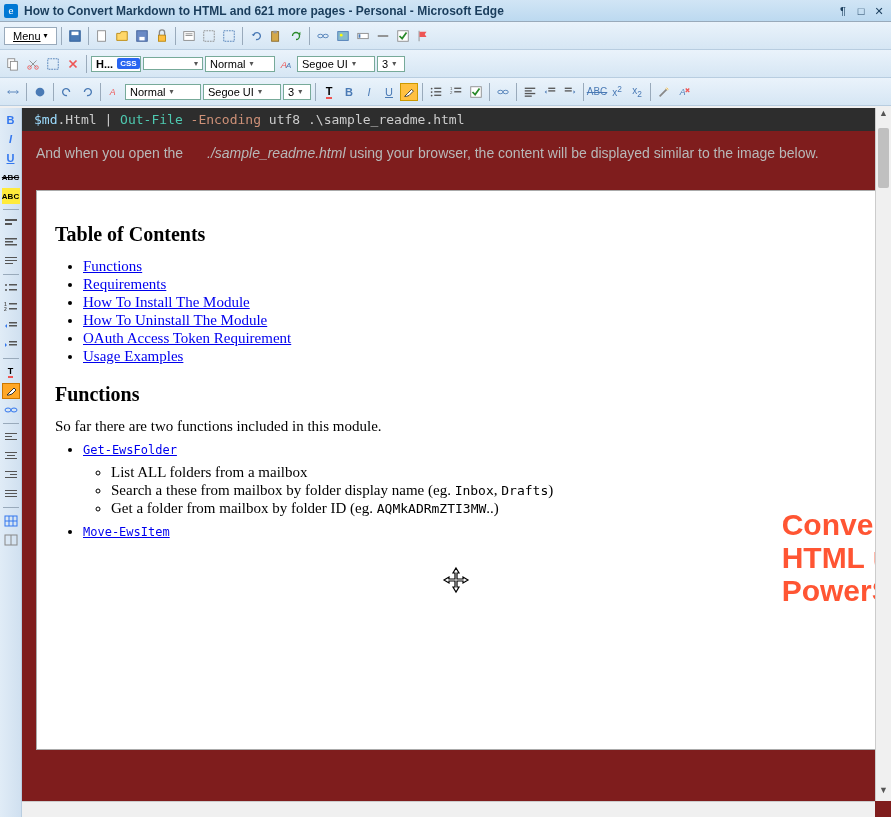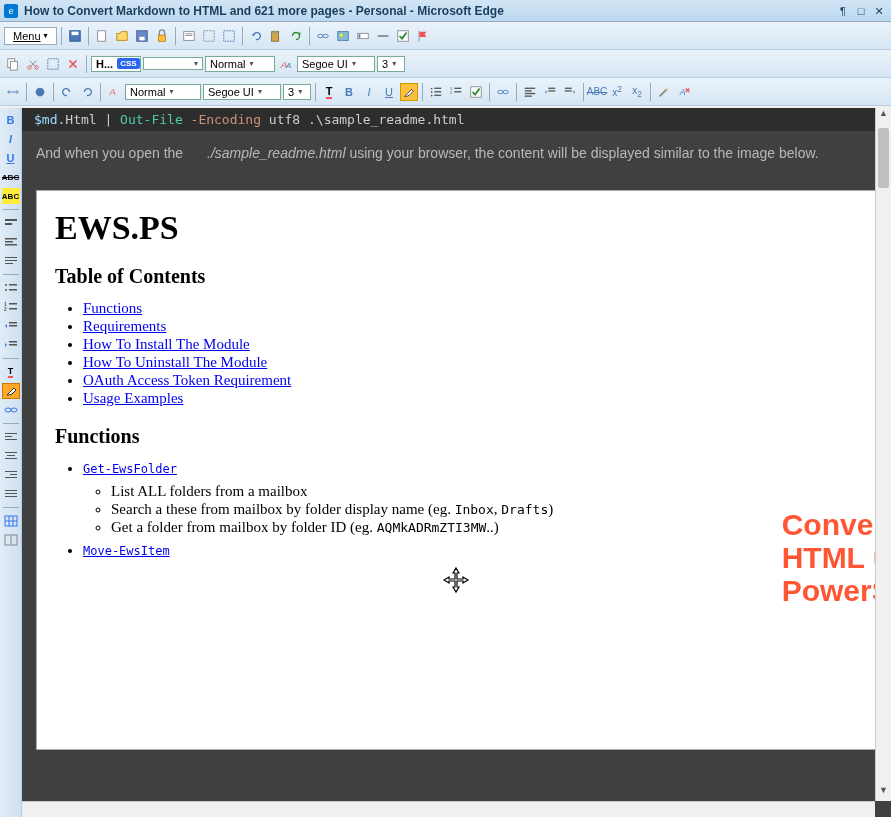--- a/index.html
+++ b/index.html
@@ -15,21 +15,21 @@
 .tb-sep { width: 1px; height: 18px; background: #9ab; margin: 0 2px; }
 .dropdown { background: #fff; border: 1px solid #7a9; padding: 1px 4px; font-size: 11px; display: inline-flex; align-items: center; gap: 4px; cursor: pointer; }
 .dropdown .dd-arrow { font-size: 8px; color: #555; }
 .icon-svg { width: 14px; height: 14px; }
 .content-area { display: flex; position: absolute; top: 108px; left: 0; right: 0; bottom: 0; }
 .left-sidebar { width: 22px; background: linear-gradient(to right, #e0ecf7, #d0e0f0); border-right: 1px solid #b8cde0; display: flex; flex-direction: column; align-items: center; padding-top: 4px; gap: 3px; }
 .side-btn { width: 18px; height: 16px; display: flex; align-items: center; justify-content: center; cursor: pointer; font-size: 11px; font-weight: bold; }
 .side-btn.hl { background: #ffeb3b; }
 .side-btn.orange { background: #ffa726; border: 1px solid #c70; }
 .side-sep { width: 16px; height: 1px; background: #9ab; margin: 2px 0; }
-.main-canvas { flex: 1; background: #404040; position: relative; overflow: hidden; }
+.main-canvas { flex: 1; background: #7f1d1d; position: relative; overflow: hidden; }
 .scrollbar-v { position: absolute; right: 0; top: 0; width: 16px; bottom: 16px; background: #f0f0f0; border-left: 1px solid #ccc; }
 .scrollbar-v .thumb { position: absolute; left: 2px; right: 2px; top: 20px; height: 60px; background: #c0c0c0; border-radius: 2px; }
 .scrollbar-v .arrow-up, .scrollbar-v .arrow-down { position: absolute; left: 0; right: 0; height: 16px; text-align: center; font-size: 9px; color: #555; cursor: pointer; }
 .scrollbar-v .arrow-up { top: 0; }
 .scrollbar-v .arrow-down { bottom: 0; }
 .scrollbar-h { position: absolute; bottom: 0; left: 0; right: 16px; height: 16px; background: #f0f0f0; border-top: 1px solid #ccc; }
 .code-strip { background: #2d2d2d; color: #ccc; font-family: Consolas, monospace; font-size: 13px; padding: 4px 12px; white-space: pre; }
 .code-strip .kw1 { color: #9cdcfe; }
 .code-strip .kw2 { color: #4ec9b0; }
 .code-strip .kw3 { color: #ce9178; }
@@ -483,31 +483,31 @@
   </div>
 
   <div class="main-canvas">
     <div class="code-strip"><span class="kw1">$md</span><span>.Html</span><span> | </span><span class="kw2">Out-File</span><span class="kw3"> -Encoding</span><span> utf8</span><span> .\sample_readme.html</span></div>
 
     <div class="intro-text">
       <span>And when you open the </span><span class="ital">./sample_readme.html</span><span> using your browser, the content will be displayed similar to the image below.</span>
     </div>
 
     <div class="doc-frame">
-      <h1>EWS.PS</h1>
       <h2>Table of Contents</h2>
       <ul>
         <li><a href="#">Functions</a></li>
         <li><a href="#">Requirements</a></li>
         <li><a href="#">How To Install The Module</a></li>
         <li><a href="#">How To Uninstall The Module</a></li>
         <li><a href="#">OAuth Access Token Requirement</a></li>
         <li><a href="#">Usage Examples</a></li>
       </ul>
       <h2>Functions</h2>
+      <p>So far there are two functions included in this module.</p>
       <ul>
         <li><a href="#" class="mono-link">Get-EwsFolder</a>
           <ul>
             <li>List ALL folders from a mailbox</li>
             <li><span>Search a these from mailbox by folder display name (eg. </span><span class="mono">Inbox</span><span>, </span><span class="mono">Drafts</span><span>)</span></li>
             <li><span>Get a folder from mailbox by folder ID (eg. </span><span class="mono">AQMkADRmZTI3MW</span><span>..)</span></li>
           </ul>
         </li>
         <li><a href="#" class="mono-link">Move-EwsItem</a>
         </li>

